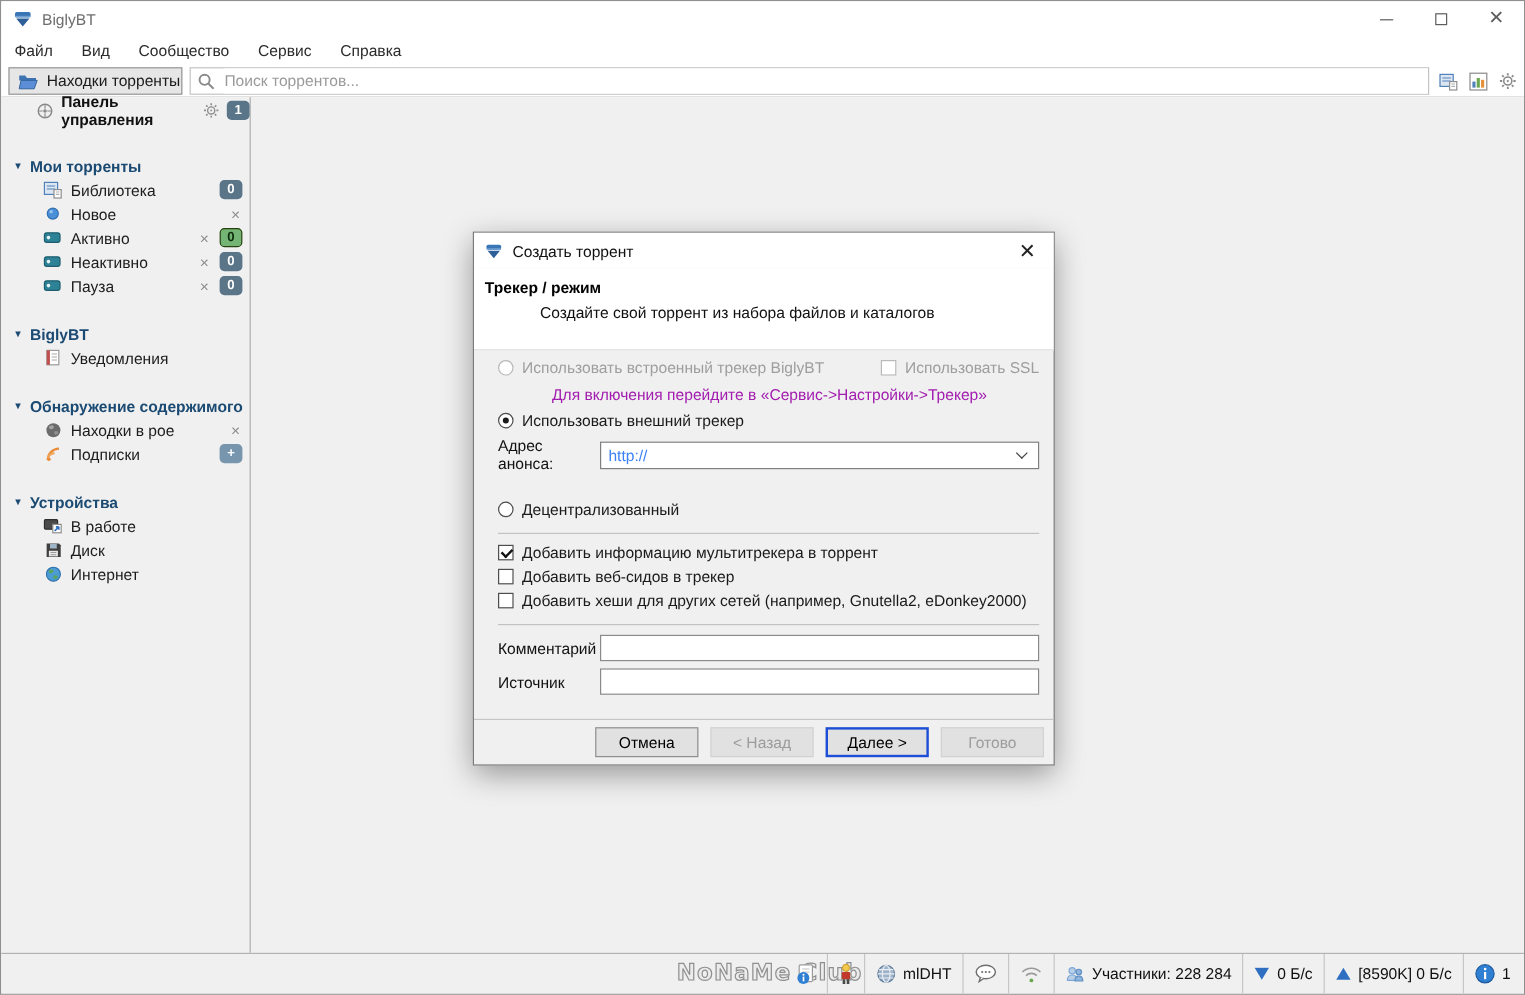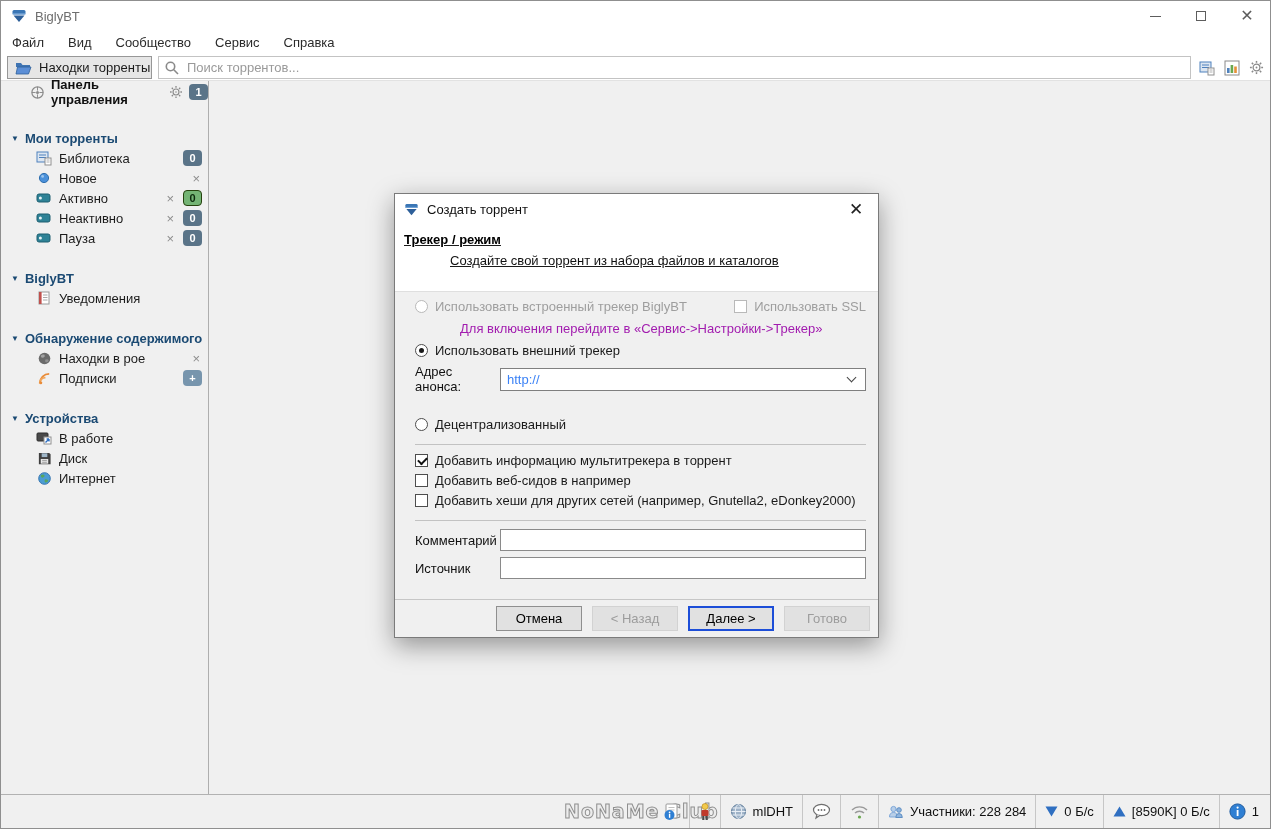--- a/index.html
+++ b/index.html
@@ -58,21 +58,21 @@
   .watermark { position:absolute; left:563px; top:5px; font-family:"DejaVu Sans", sans-serif; font-size:19px; font-weight:bold; letter-spacing:1px; color:#ececec; -webkit-text-stroke:1px #8f8f8f; }
   .sb-right { position:absolute; right:2px; top:0; bottom:0; display:flex; align-items:stretch; }
   .sb-cell { display:flex; align-items:center; gap:6px; padding:0 9px; border-left:1px solid #c6c6c6; font-size:13px; color:#101010; }
   .sb-cell.first { border-left:none; }
 
   
   .dialog { position:absolute; left:393px; top:192px; width:485px; height:445px; background:#f0f0f0; border:1px solid #7a7a7a; box-shadow:0 8px 24px rgba(0,0,0,.38); }
   .dlg-titlebar { height:30px; background:#fff; display:flex; align-items:center; padding-left:9px; gap:8px; }
   .dlg-title { color:#111; }
   .dlg-close { position:absolute; right:6px; top:0; width:32px; height:30px; display:flex; align-items:center; justify-content:center; font-size:17px; color:#222; }
-  .dlg-header { height:68px; background:#fff; border-bottom:1px solid #dfdfdf; padding:8px 12px 0 9px;text-decoration:underline; }
+  .dlg-header { height:68px; background:#fff; border-bottom:1px solid #dfdfdf; padding:8px 12px 0 9px; }
   .dlg-heading { font-weight:bold; color:#000; }
   .dlg-subtitle { margin-top:6px; padding-left:46px; color:#111; }
   .dlg-body { padding:7px 12px 0 20px; }
   .row-flex { display:flex; align-items:center; gap:7px; }
   .row-between { display:flex; align-items:center; justify-content:space-between; }
 
   .radio { width:13px; height:13px; border:1px solid #4d4d4d; border-radius:50%; background:#fff; position:relative; flex:none; }
   .radio.sel::after { content:""; position:absolute; left:3px; top:3px; width:5px; height:5px; border-radius:50%; background:#1a1a1a; }
   .radio.dis { border-color:#b9b9b9; }
   .cbx { width:13px; height:13px; border:1px solid #4d4d4d; background:#fff; position:relative; flex:none; }
@@ -436,21 +436,21 @@
     </div>
 
     <div class="sep"></div>
 
     <div class="cb-row">
       <span class="cbx checked"></span>
       <span>Добавить информацию мультитрекера в торрент</span>
     </div>
     <div class="cb-row">
       <span class="cbx"></span>
-      <span>Добавить веб-сидов в например</span>
+      <span>Добавить веб-сидов в трекер</span>
     </div>
     <div class="cb-row">
       <span class="cbx"></span>
       <span>Добавить хеши для других сетей (например, Gnutella2, eDonkey2000)</span>
     </div>
 
     <div class="sep"></div>
 
     <div class="field-row" style="margin-top:8px;">
       <span class="flabel">Комментарий</span>

